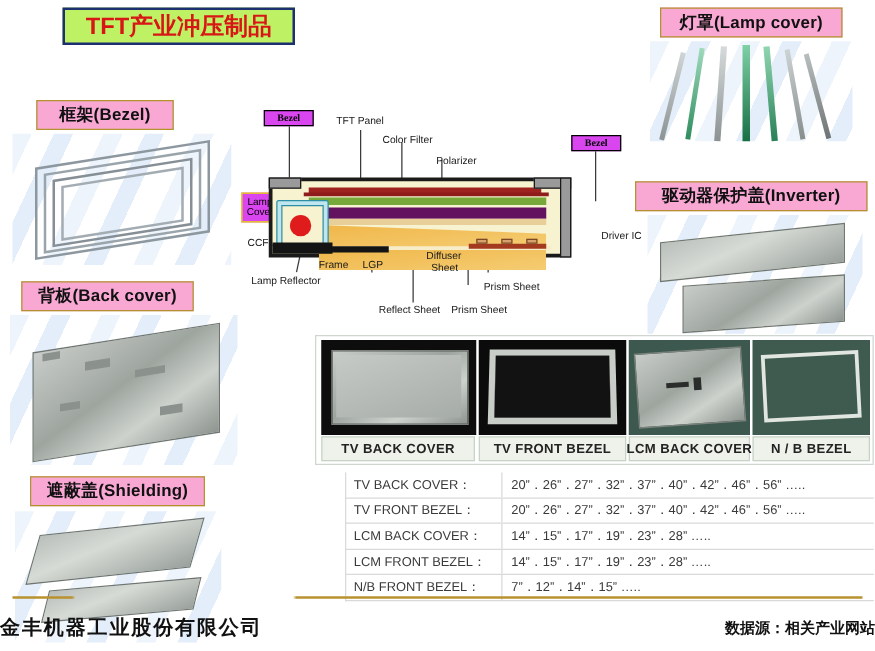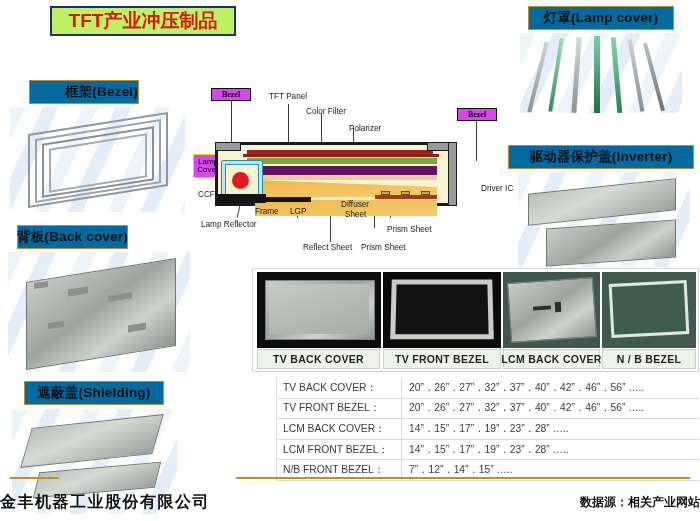--- a/index.html
+++ b/index.html
@@ -19,21 +19,21 @@
       repeating-linear-gradient(115deg,
         #eef4fb 0px, #eef4fb 14px,
         #ffffff 14px, #ffffff 30px,
         #e3eefa 30px, #e3eefa 44px,
         #ffffff 44px, #ffffff 66px);
   }
 
   
   .label-box{
     position:absolute;
-    background:#0369a1;
+    background:#f9a8d4;
     border:1.6px solid #b3922c;
     color:#111;
     font-weight:bold;
     display:flex;align-items:center;justify-content:center;
     letter-spacing:.2px;
     box-sizing:border-box;
     white-space:nowrap;
   }
 
   
@@ -130,31 +130,31 @@
 </head>
 <body>
 
 <div class="page">
 
   <div class="title-box">
     <span class="title-text">TFT产业冲压制品</span>
   </div>
 
 
-  <div class="label-box" style="left:29px;top:80px;width:110px;height:24px;font-size:13.5px;justify-content:flex-end;">
+  <div class="label-box" style="left:29px;top:80px;width:110px;height:24px;font-size:13.5px;">
     <span>框架(Bezel)</span>
   </div>
   <div class="photo-bg" style="left:10px;top:107px;width:175px;height:105px;">
     <div class="art nest-frame" style="left:18px;top:16px;width:136px;height:70px;border-color:#8d979f;"></div>
     <div class="art nest-frame" style="left:25px;top:22px;width:122px;height:60px;border-color:#9aa4ab;"></div>
     <div class="art nest-frame" style="left:32px;top:28px;width:108px;height:50px;border-color:#868f96;"></div>
     <div class="art nest-frame" style="left:39px;top:34px;width:94px;height:40px;border-color:#a3acb2;"></div>
   </div>
 
-  <div class="label-box" style="left:17px;top:225px;width:111px;height:24px;font-size:13.5px;">
+  <div class="label-box" style="left:17px;top:225px;width:138px;height:24px;font-size:13.5px;">
     <span>背板(Back cover)</span>
   </div>
   <div class="photo-bg" style="left:8px;top:252px;width:182px;height:120px;">
     <div class="art metal" style="left:18px;top:18px;width:148px;height:86px;transform:skewY(-9deg);border:1px solid #6f7671;"></div>
     <div class="art" style="left:26px;top:30px;width:14px;height:6px;background:#8b918c;transform:skewY(-9deg);"></div>
     <div class="art" style="left:60px;top:36px;width:20px;height:7px;background:#8b918c;transform:skewY(-9deg);"></div>
     <div class="art" style="left:100px;top:42px;width:24px;height:6px;background:#8b918c;transform:skewY(-9deg);"></div>
     <div class="art" style="left:40px;top:70px;width:16px;height:6px;background:#8b918c;transform:skewY(-9deg);"></div>
     <div class="art" style="left:120px;top:72px;width:18px;height:7px;background:#8b918c;transform:skewY(-9deg);"></div>
   </div>

